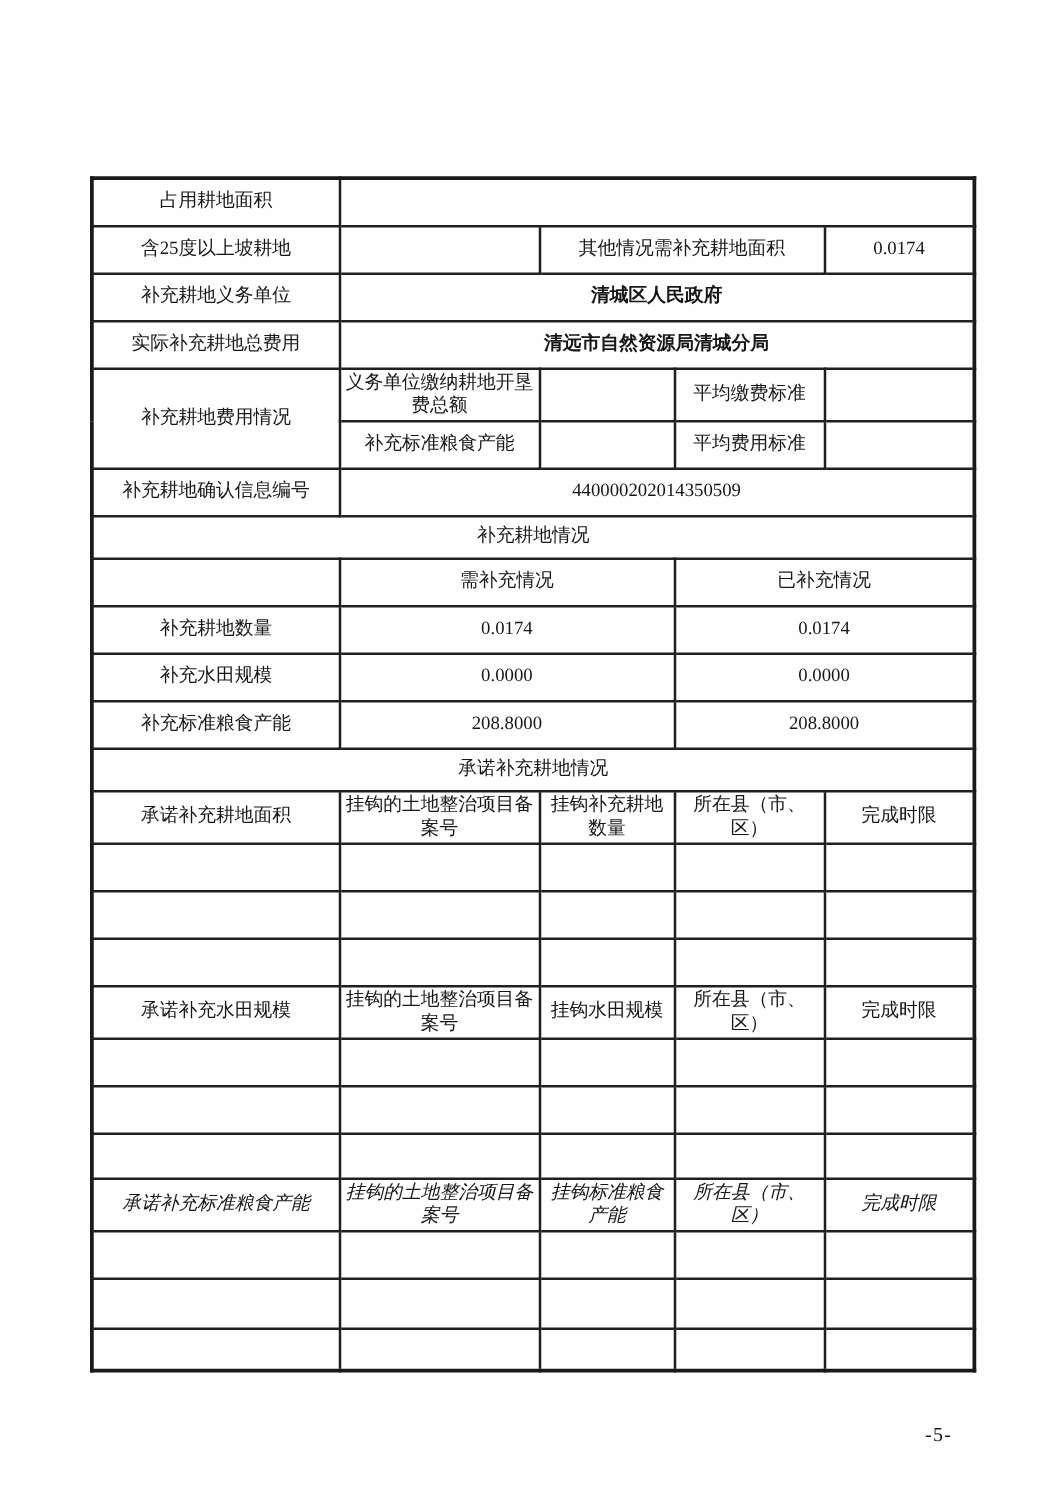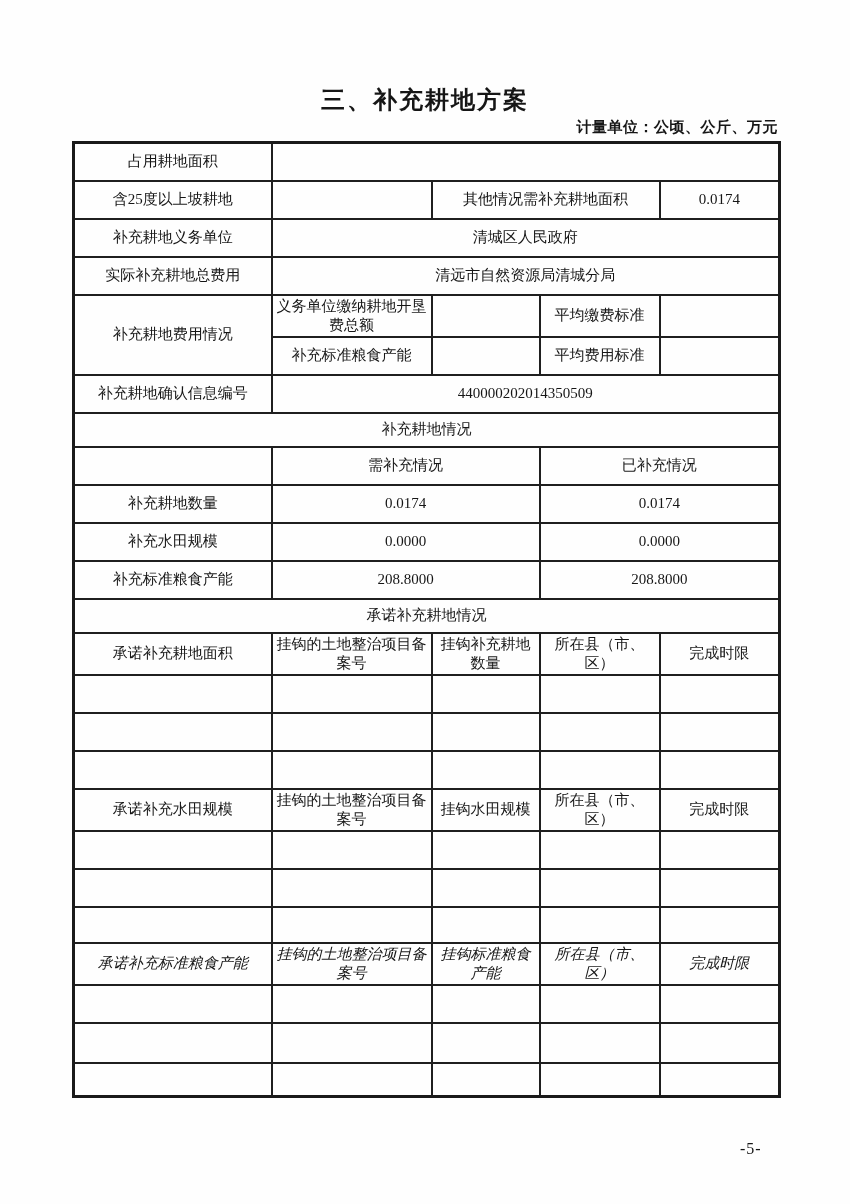--- a/index.html
+++ b/index.html
@@ -28,40 +28,38 @@
     border:3px solid #1a1a1a;
   }
   table.form td {
     border:2px solid #1f1f1f;
     padding:1px 4px;
     text-align:center; vertical-align:middle;
     font-size:15px; line-height:19px;
     overflow:hidden;
     word-break:break-all;
   }
-  td.al { text-align:left; padding-left:8px; }
+  td.al { text-align:left; padding-left:8px;font-weight:bold; }
   tr.r34 { height:34px; }
   tr.r36 { height:36px; }
   tr.r38 { height:38px;margin-top:42px; }
   tr.r40 { height:40px;font-style:italic; }
   tr.r42 { height:42px; }
   tr.r44 { height:29px; }
   .page-number {
     position:absolute; top:1140px; left:740px;
     font-size:16px; letter-spacing:1px;
     font-family:"Liberation Serif","DejaVu Serif",serif;
   }
 </style>
 </head>
 <body>
 
 <div class="page">
 
-  <div class="doc-title">三、补充耕地方案</div>
-  <div class="units-note">计量单位：公顷、公斤、万元</div>
 
   <table class="form">
     <colgroup>
       <col style="width:198px">
       <col style="width:160px">
       <col style="width:108px">
       <col style="width:120px">
       <col style="width:120px">
     </colgroup>
 

